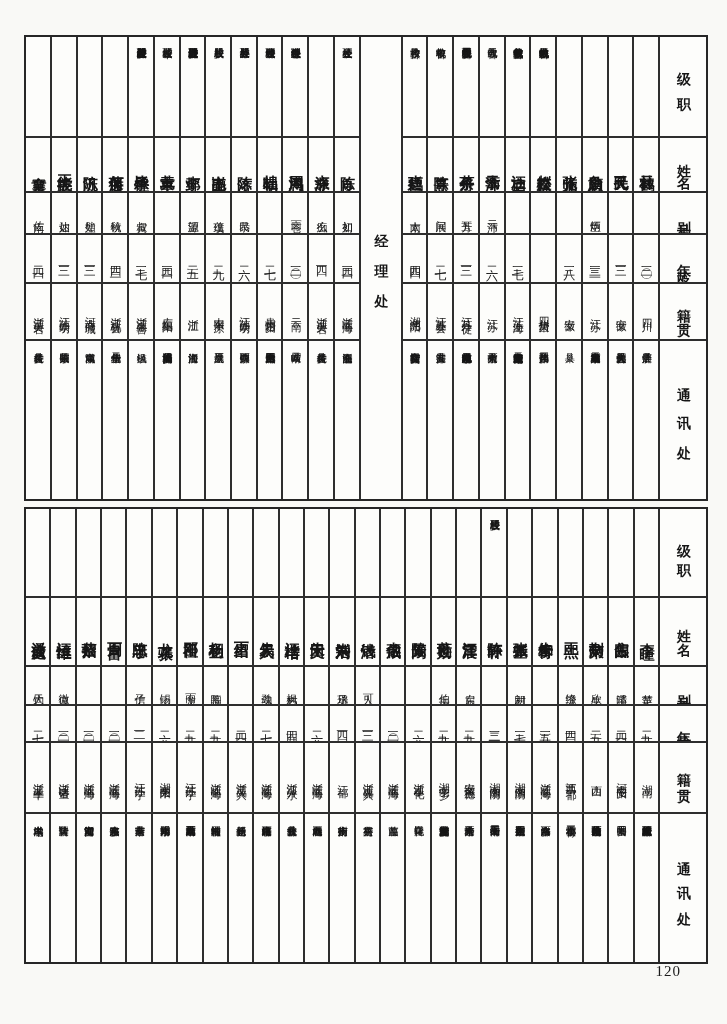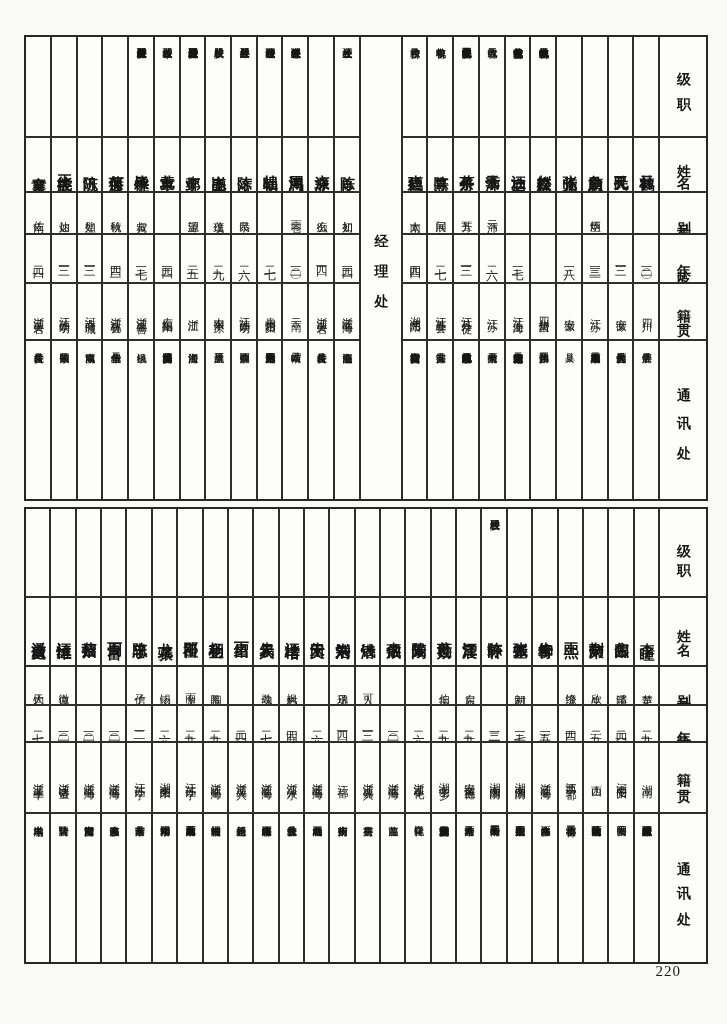--- a/index.html
+++ b/index.html
@@ -989,14 +989,14 @@
           <span class="vtext">二七</span>
         </div>
         <div class="cell c-origin">
           <span class="vtext">浙江孝丰</span>
         </div>
         <div class="cell c-addr">
           <span class="vtext">孝丰城内洪宅</span>
         </div>
       </div>
     </div>
-  <div class="page-number">220</div>
+  <div class="page-number">120</div>
 </div>
 
 </body></html>

